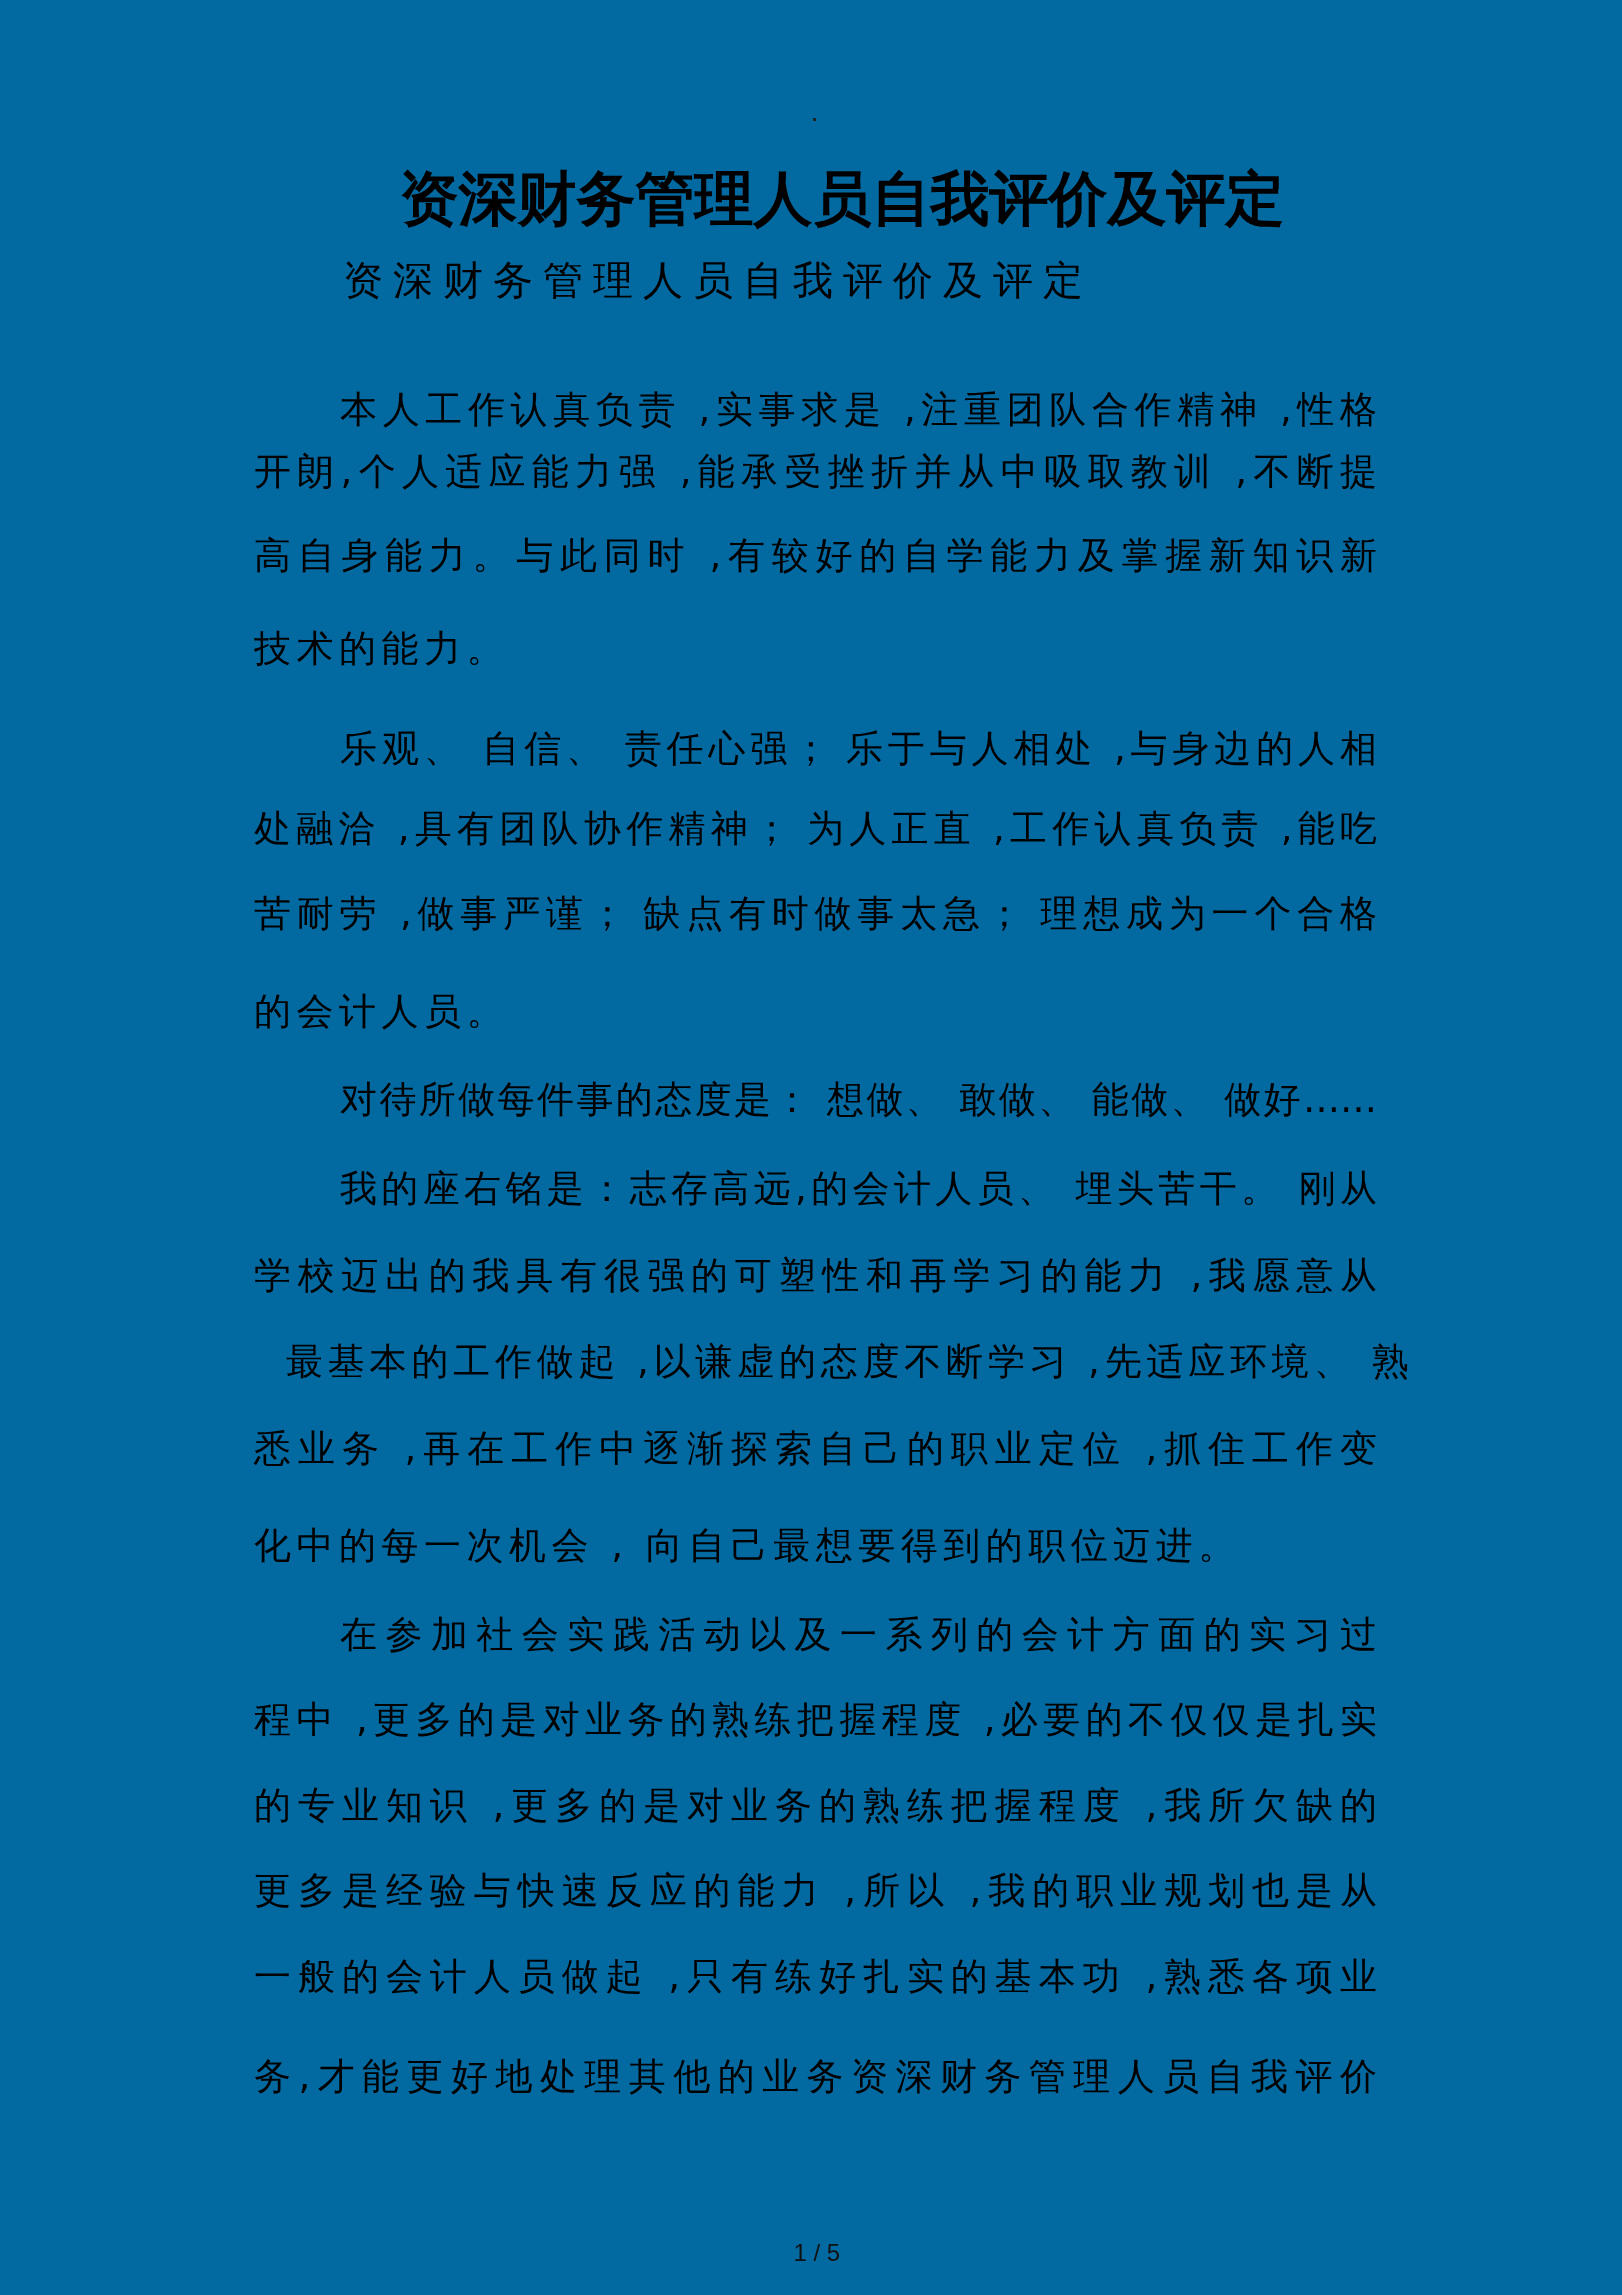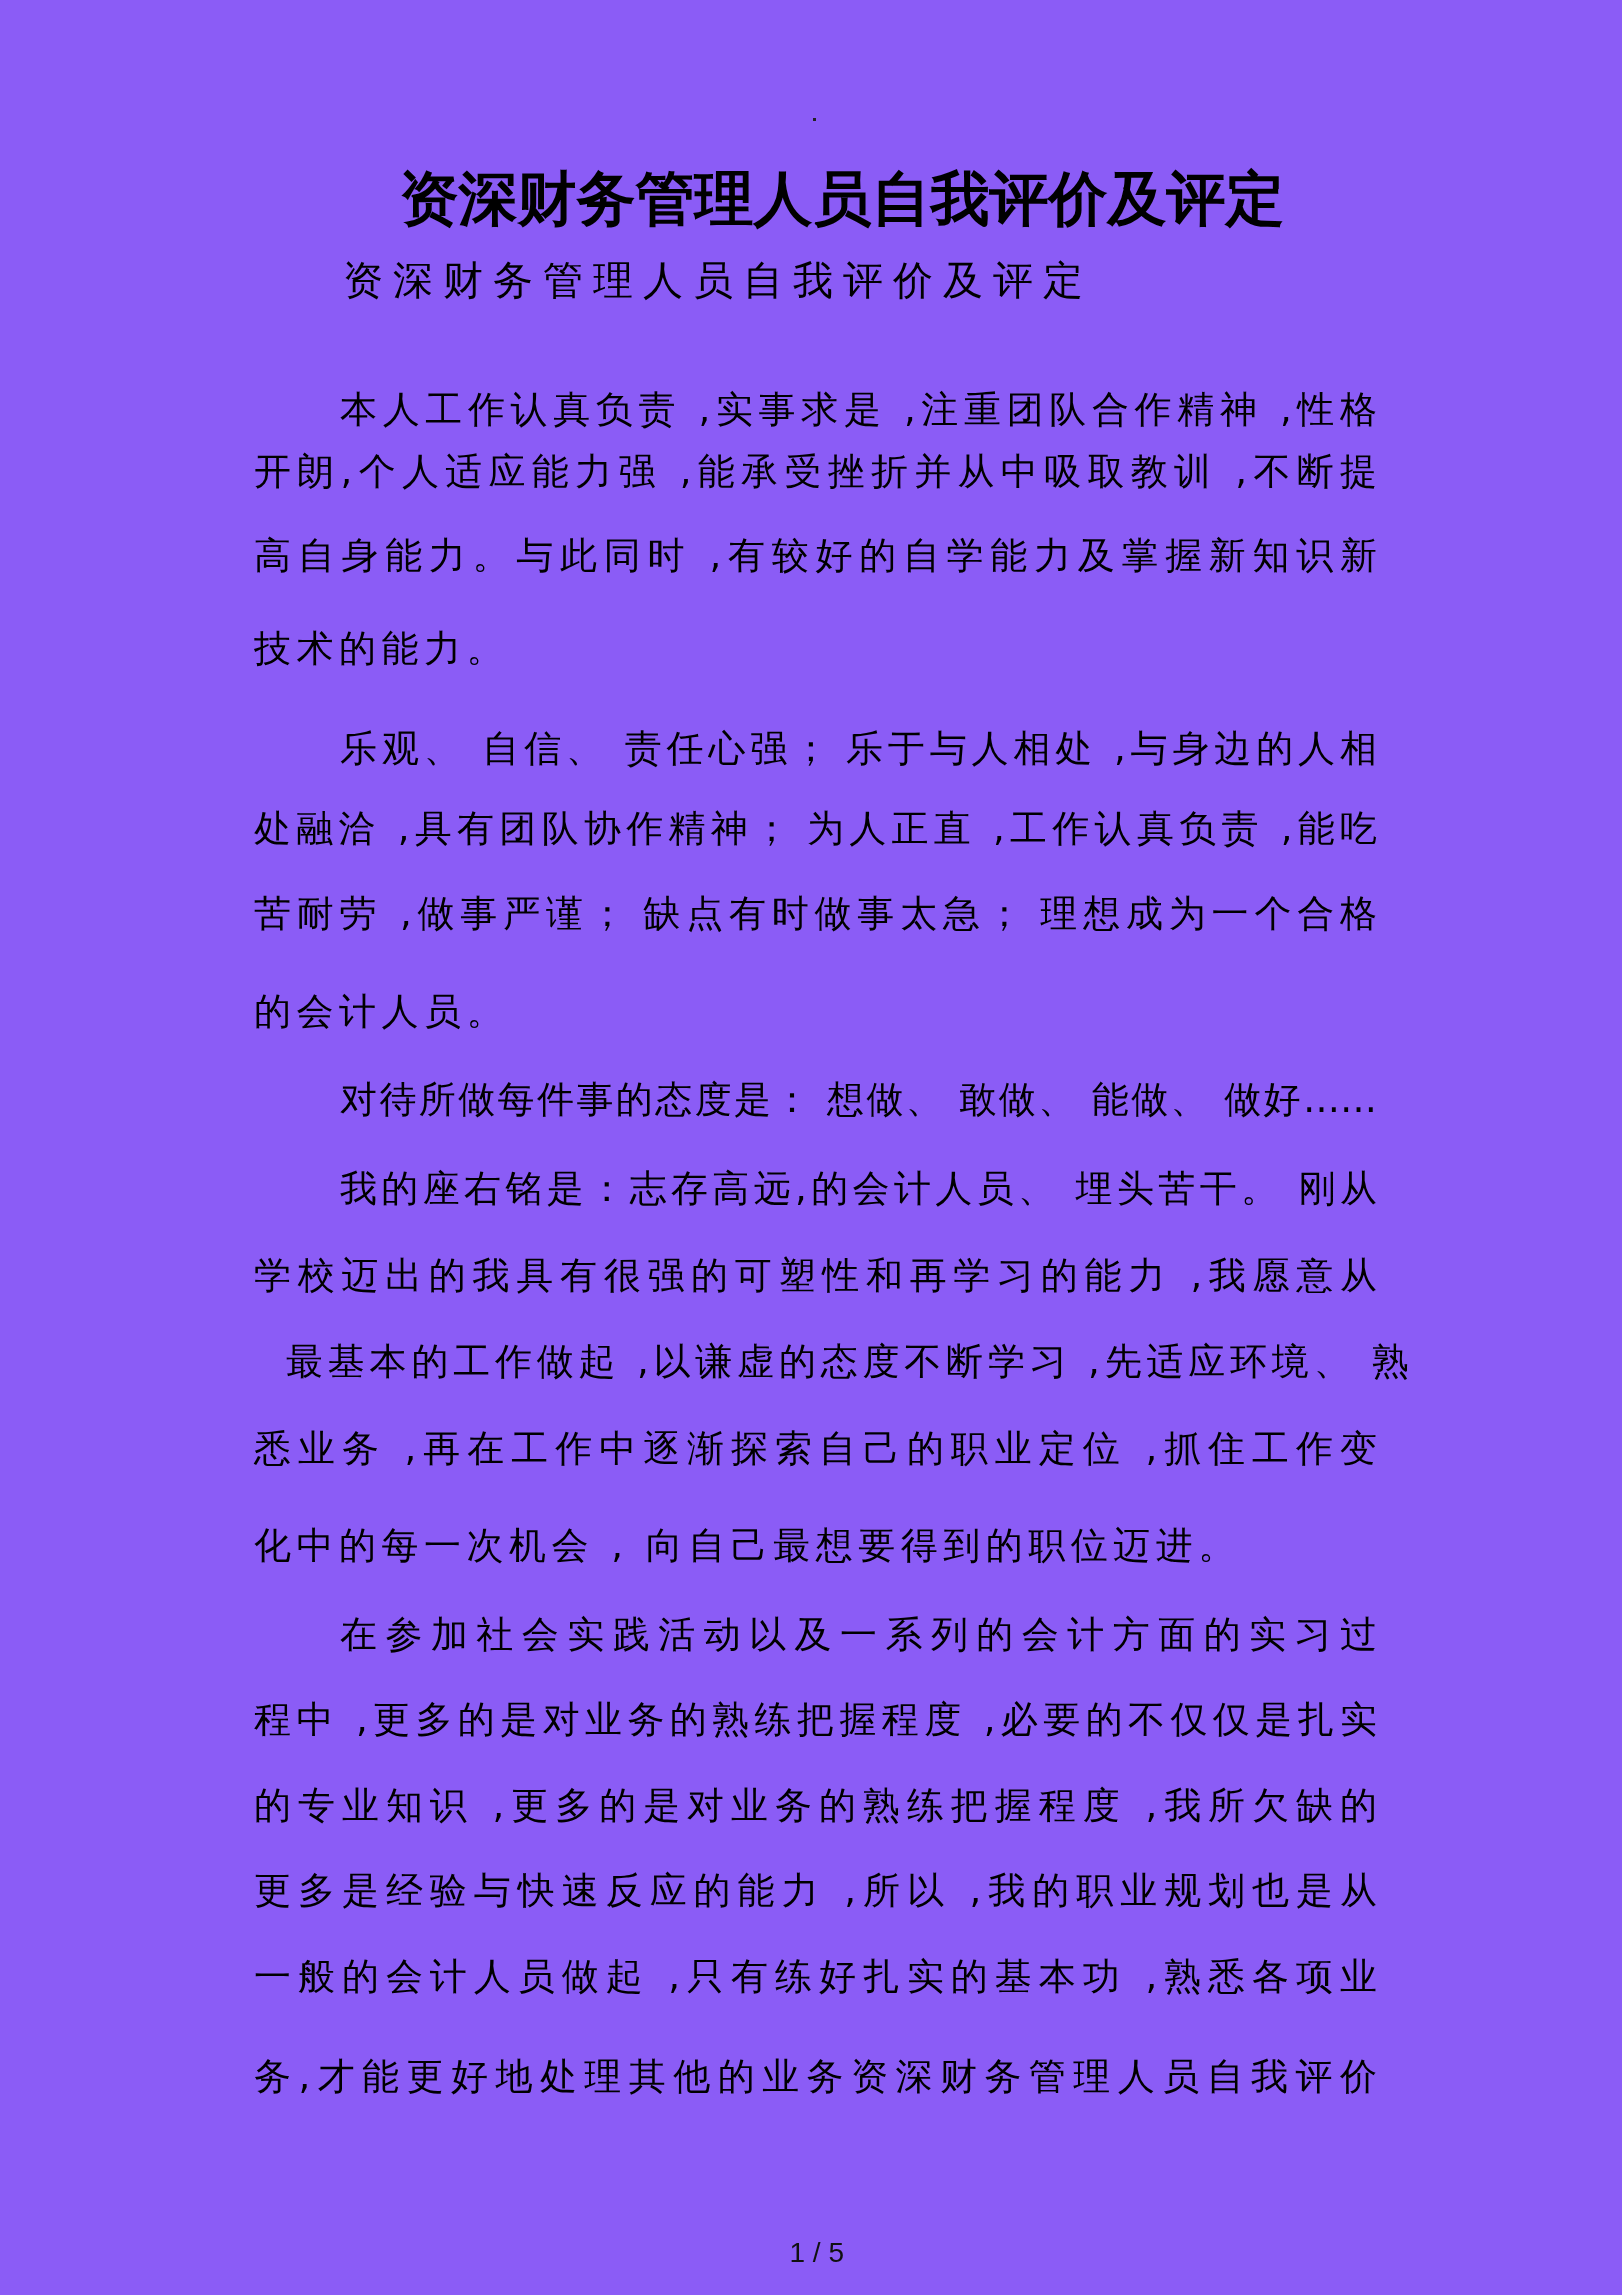--- a/index.html
+++ b/index.html
@@ -13,21 +13,21 @@
       position: relative;
       overflow: hidden;
       font-family: "DejaVu Sans", "Liberation Sans", sans-serif;
       color: #000000;
     }
     .page {
       position: absolute;
       left: 0; top: 0;
       width: 1623px;
       height: 2295px;
-      background: #8b5cf6;
+      background: #0369a1;
     }
     .header-dot {
       position: absolute;
       left: 813px;
       top: 118px;
       width: 2.6px;
       height: 2.6px;
       background: #222;
     }
     .title {
@@ -80,21 +80,21 @@
       text-align: center;
     }
     .page-number {
       position: absolute;
       left: 0;
       width: 1623px;
       top: 2235px;
       height: 35px;
       line-height: 35px;
       text-align: center;
-      font-size: 28px;
+      font-size: 24px;
       font-family: "Liberation Sans", sans-serif;
       color: #111;
       padding-left: 10.5px;
       box-sizing: border-box;
     }
   </style>
 </head>
 <body>
 
 <div class="page">

